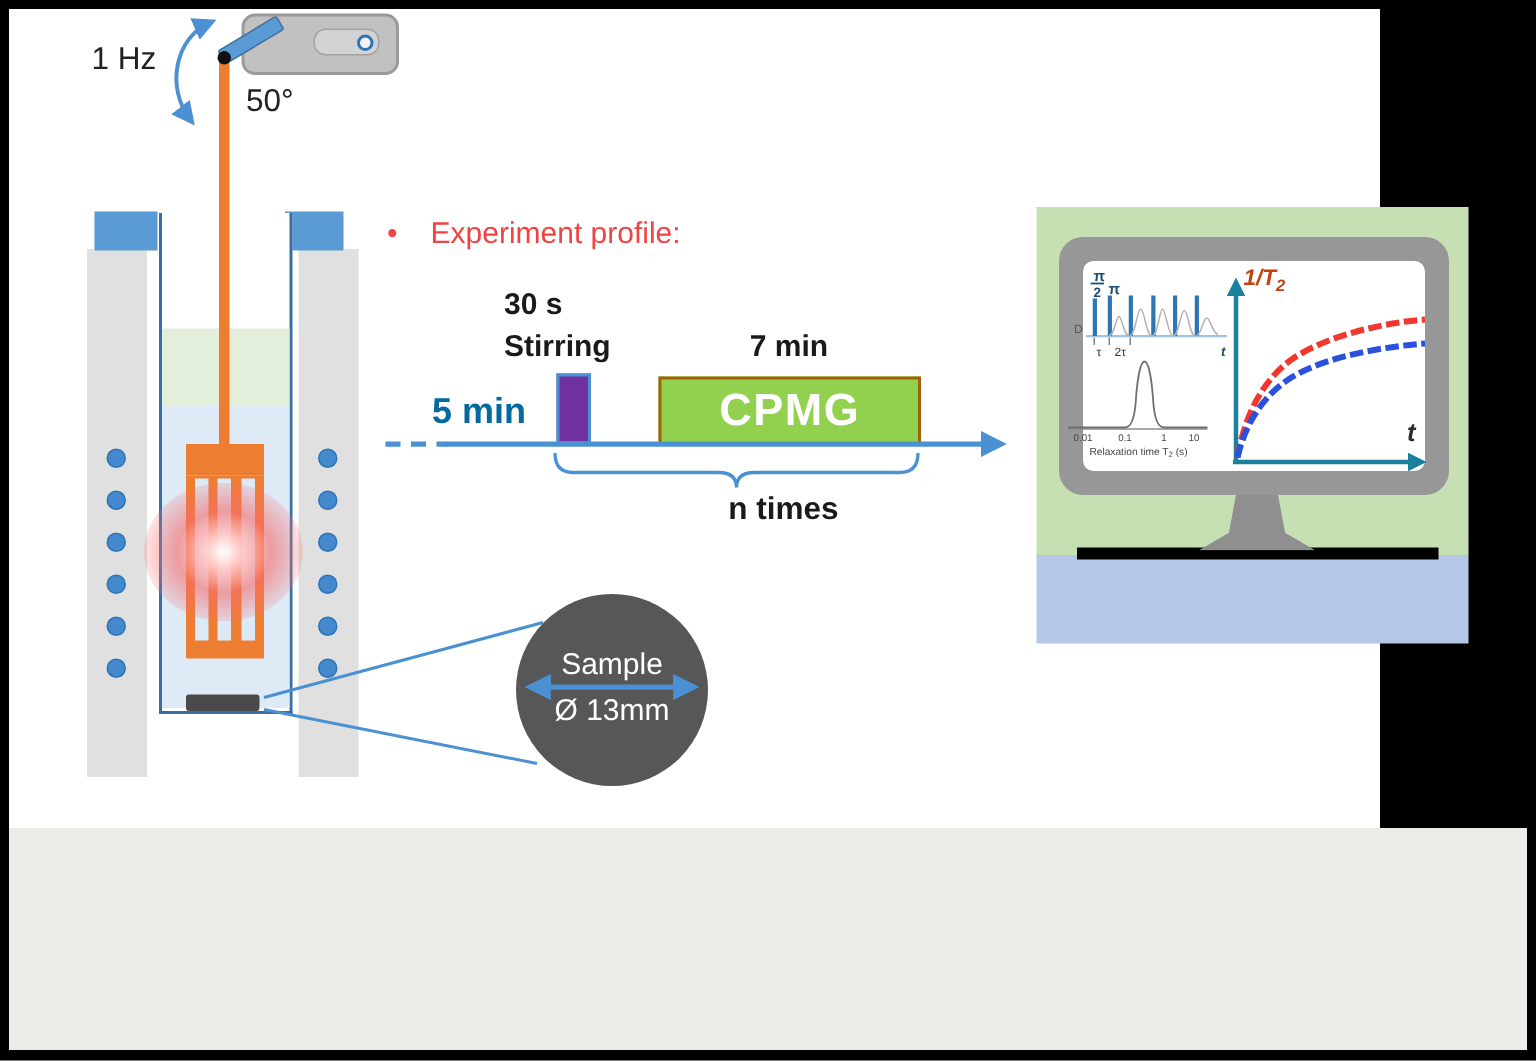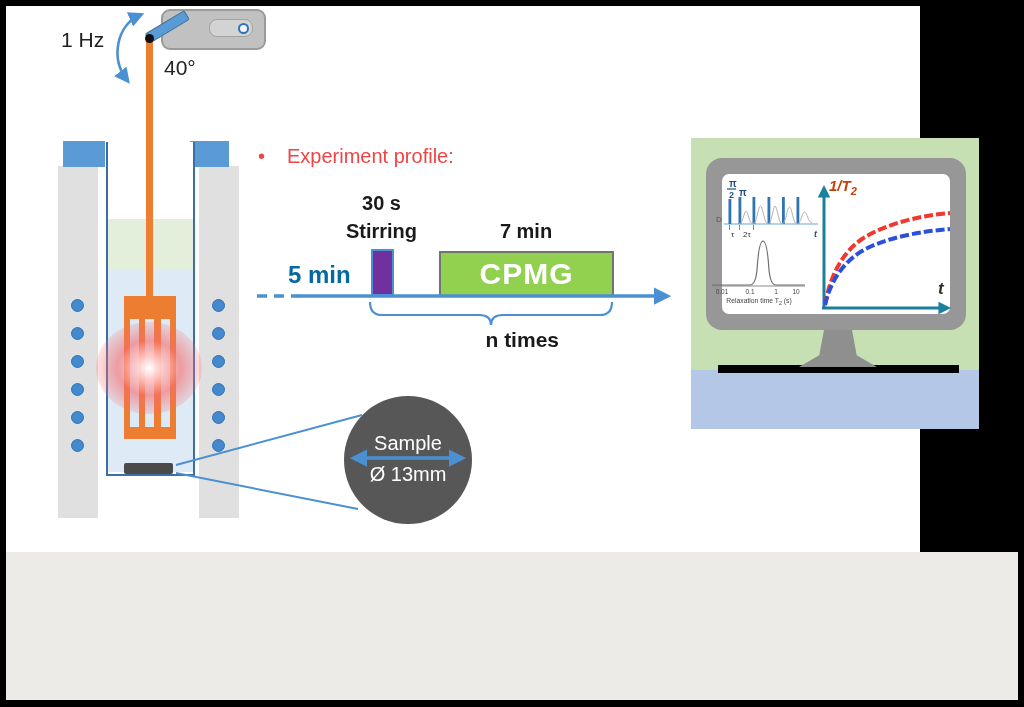--- a/index.html
+++ b/index.html
@@ -39,25 +39,25 @@
   #angle-label{left:158px;top:50px;font-size:21px;color:#222;}
 
   
   #sample-circle{left:338px;top:390px;width:128px;height:128px;border-radius:50%;background:#575757;}
   #sample-label{left:348px;top:426px;width:108px;text-align:center;color:#fff;font-size:20px;}
   #sample-diameter{left:348px;top:457px;width:108px;text-align:center;color:#fff;font-size:20px;}
 
   
   #profile-heading{left:252px;top:139px;font-size:20px;color:#ef4444;}
   #profile-heading .bullet{margin-right:22px;}
-  #stir-label{left:313px;top:183px;width:125px;text-align:center;font-size:20px;font-weight:bold;color:#1a1a1a;line-height:28px;}
+  #stir-label{left:330px;top:183px;width:125px;font-size:20px;font-weight:bold;color:#1a1a1a;line-height:28px;}
   #pre-wait-label{left:282px;top:255px;font-size:24px;font-weight:bold;color:#0369a1;}
   #cpmg-duration{left:460px;top:214px;width:120px;text-align:center;font-size:20px;font-weight:bold;color:#1a1a1a;}
   #stir-bar{left:365px;top:243px;width:23px;height:47px;background:#7030A0;border:2px solid #4A90D2;box-sizing:border-box;}
-  #cpmg-box{left:433px;top:245px;width:175px;height:46px;background:#92D050;border:2px solid #737373;
+  #cpmg-box{left:433px;top:245px;width:175px;height:46px;background:#92D050;border:2px solid #a16207;
             box-sizing:border-box;display:flex;align-items:center;justify-content:center;}
   #cpmg-box span{color:#fff;font-weight:bold;font-size:30px;letter-spacing:1px;}
   #repeat-label{left:443px;top:322px;width:110px;text-align:right;font-size:21px;font-weight:bold;color:#1a1a1a;}
 
   
   #monitor-bg{left:685px;top:132px;width:288px;height:232px;background:#C6E0B4;}
   #desk{left:685px;top:364px;width:288px;height:59px;background:#B4C7E7;}
   #desk-bar{left:712px;top:359px;width:241px;height:8px;background:#000;}
   #stand{left:793px;top:324px;width:78px;height:37px;background:#8F8F8F;
          clip-path:polygon(32% 0,68% 0,74% 68%,100% 100%,0 100%,26% 68%);}
@@ -110,21 +110,21 @@
   <div class="abs" id="sample-disc"></div>
 
   <div class="abs" id="motor-body">
     <div id="motor-button">
       <div id="motor-ring"></div>
     </div>
   </div>
   <div class="abs" id="lever"></div>
   <div class="abs" id="pivot"></div>
   <div class="abs" id="freq-label">1 Hz</div>
-  <div class="abs" id="angle-label">40°</div>
+  <div class="abs" id="angle-label">50°</div>
 
   <div class="abs" id="sample-circle"></div>
   <div class="abs" id="sample-label">Sample</div>
   <div class="abs" id="sample-diameter">Ø 13mm</div>
 
   <div class="abs" id="profile-heading"><span class="bullet">•</span><span>Experiment profile:</span></div>
   <div class="abs" id="stir-label"><span>30 s</span><br><span>Stirring</span></div>
   <div class="abs" id="pre-wait-label">5 min</div>
   <div class="abs" id="cpmg-duration">7 min</div>
   <div class="abs" id="stir-bar"></div>

